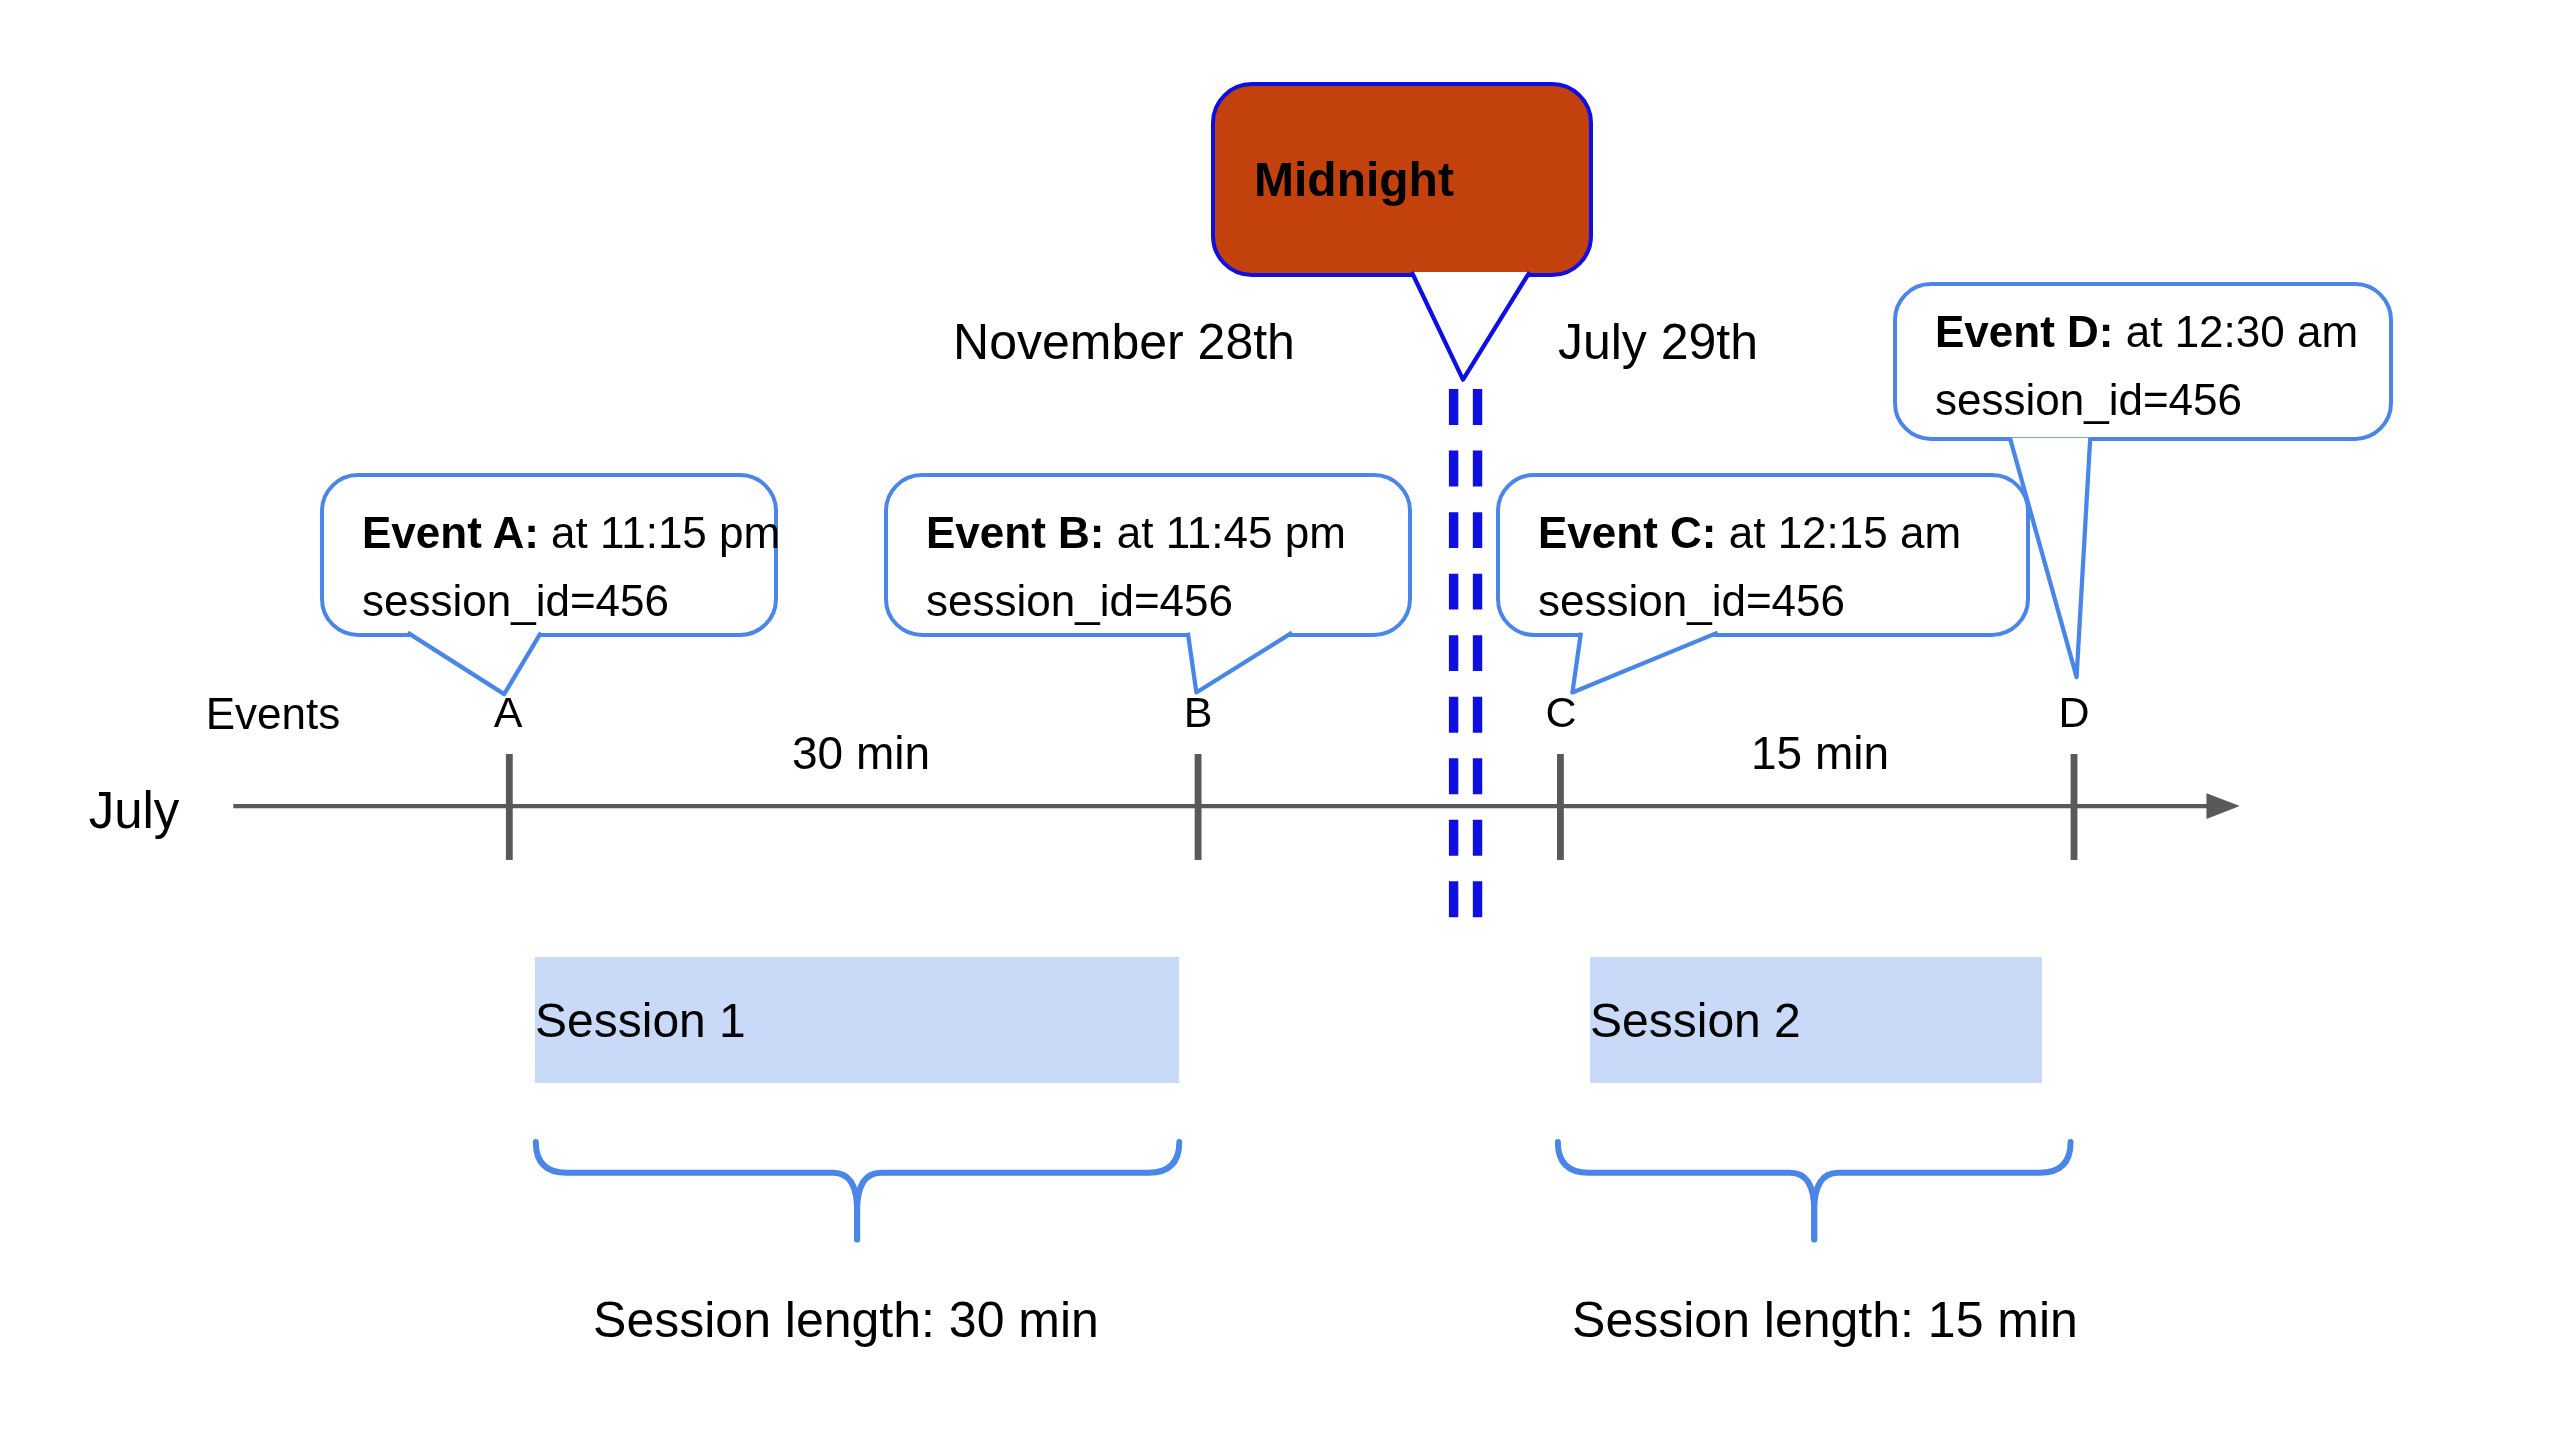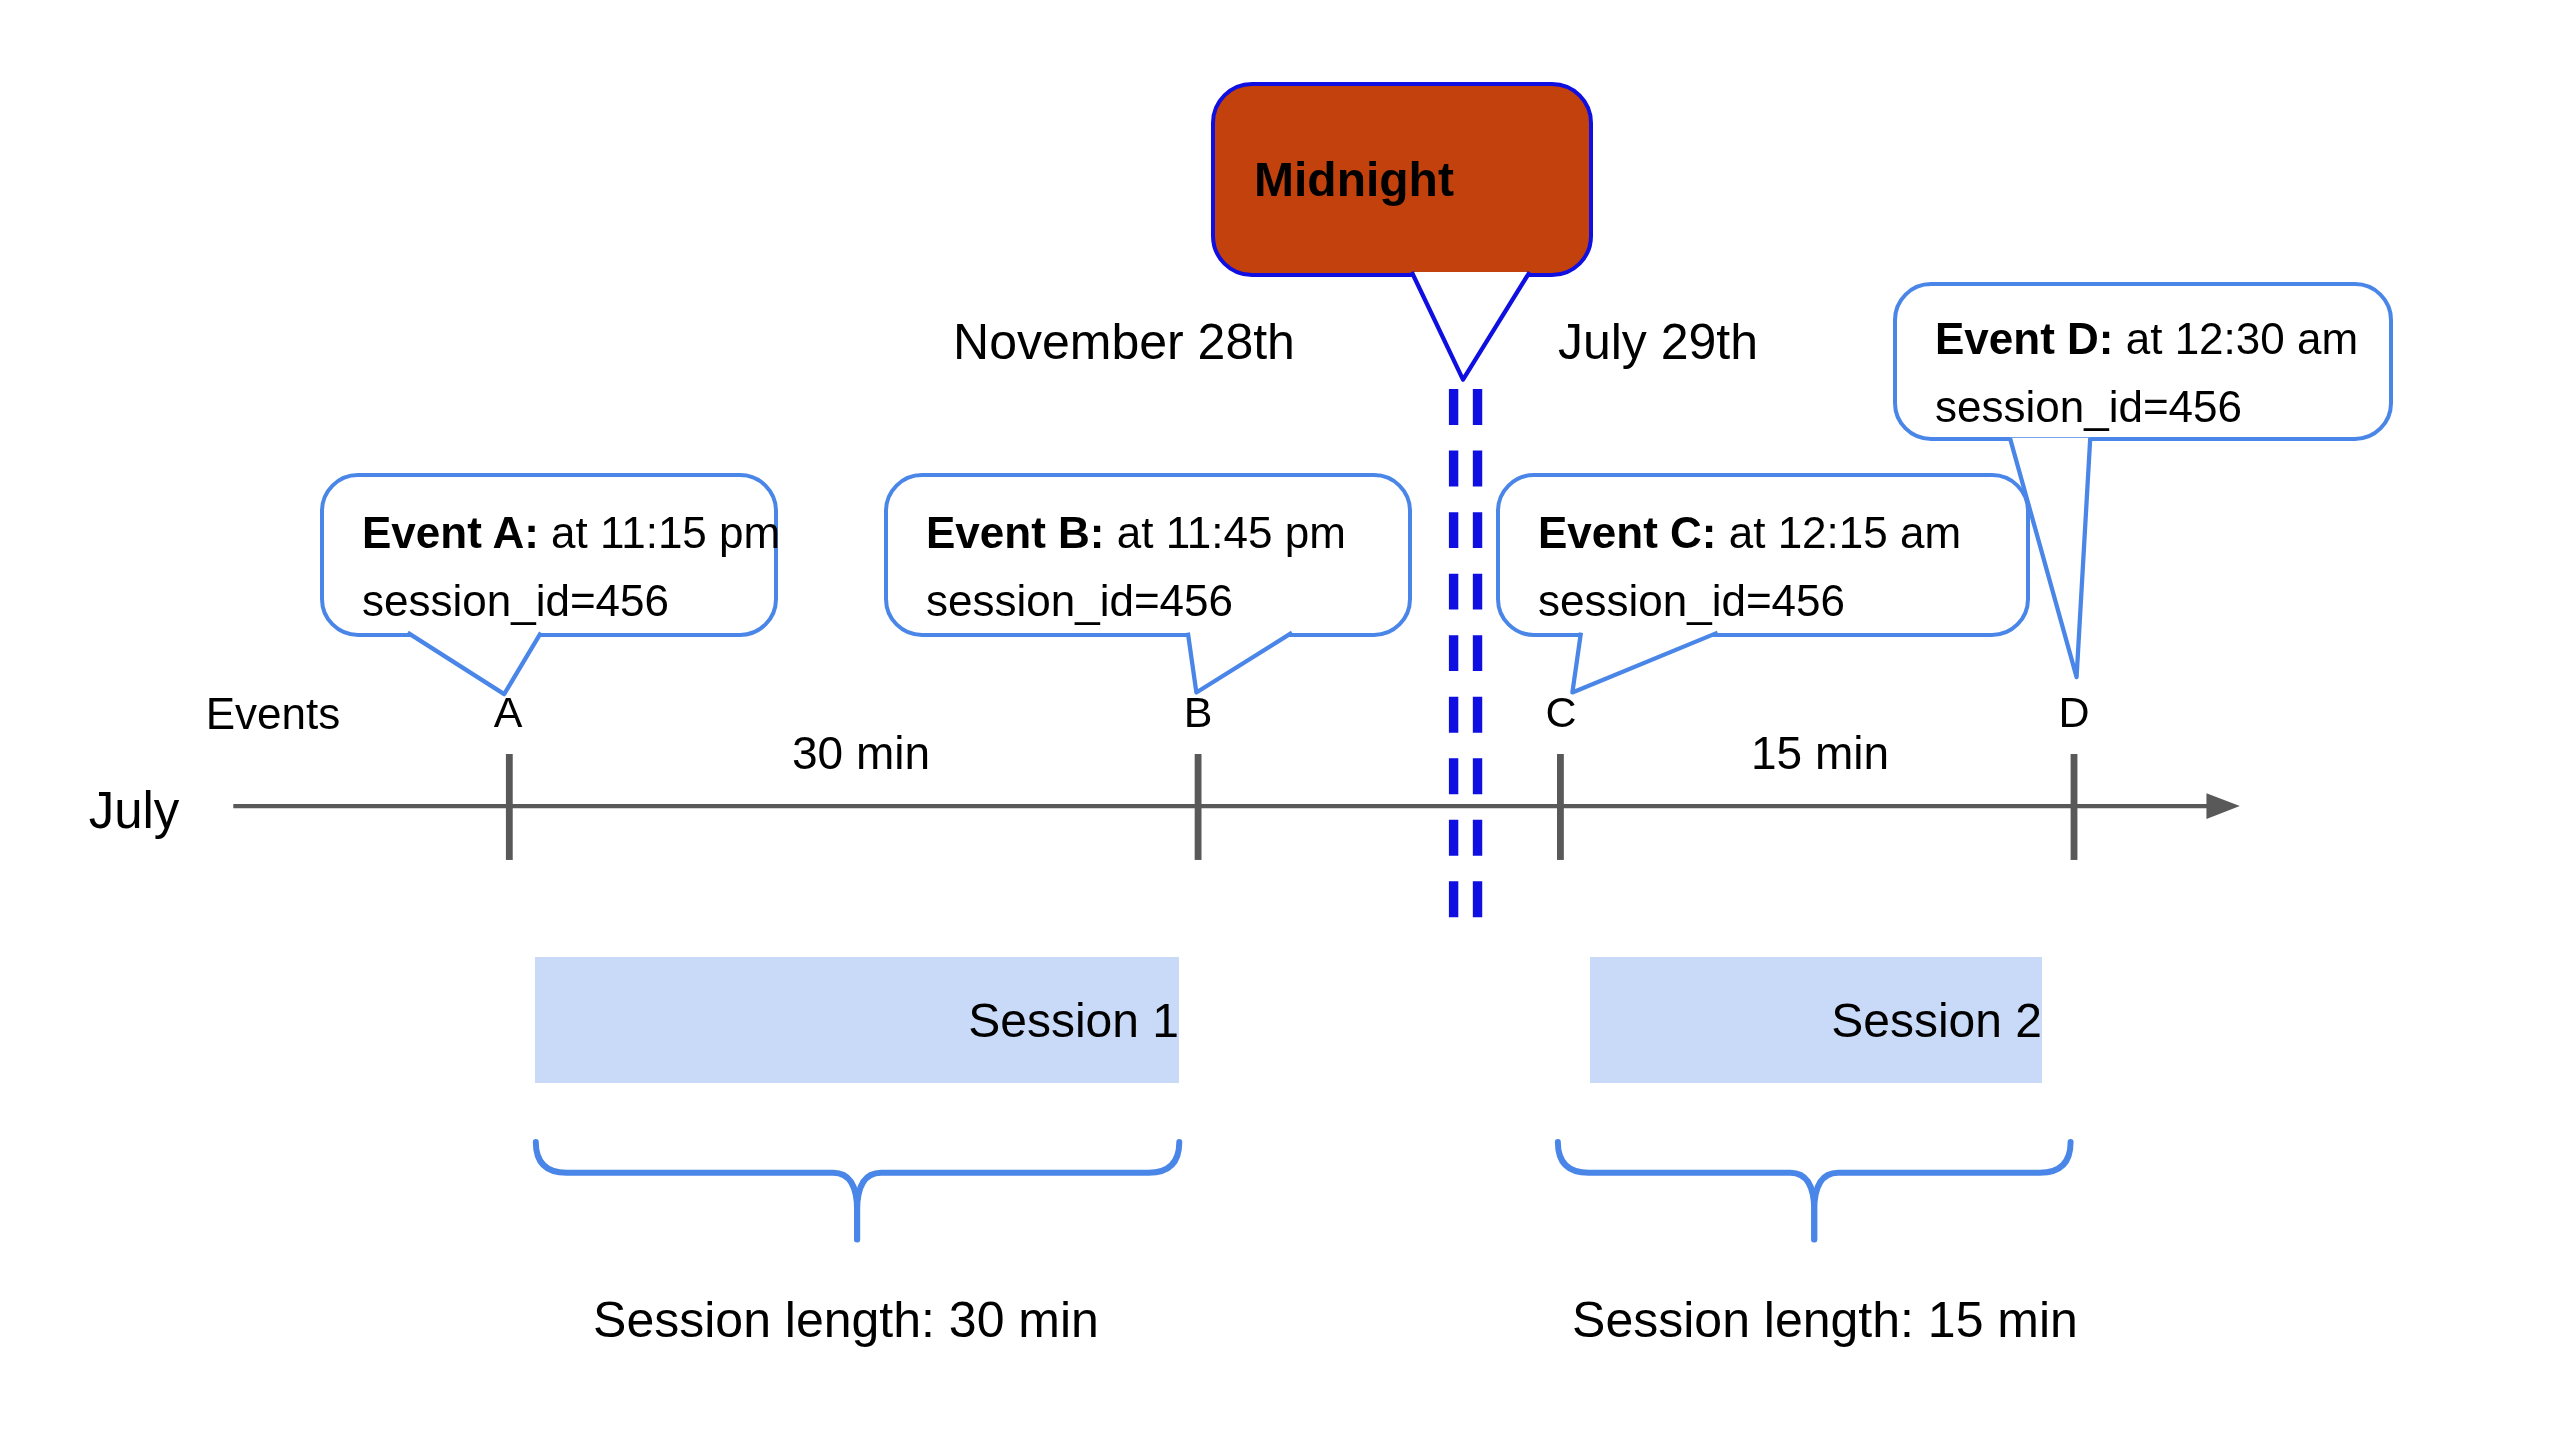--- a/index.html
+++ b/index.html
@@ -17,21 +17,21 @@
   }
   .bubble b{font-weight:bold;}
   .bubble-midnight{
     position:absolute;box-sizing:border-box;background:#c2410c;
     border:4.3px solid #0f0fe1;border-radius:41px;z-index:1;
     display:flex;align-items:center;padding-left:39px;
     font-size:48px;font-weight:bold;white-space:nowrap;
   }
   .session-box{
     position:absolute;background:#c9daf8;z-index:1;
-    display:flex;align-items:center;justify-content:flex-end;
+    display:flex;align-items:center;justify-content:flex-start;
     font-size:48px;color:#000;
   }
   .lbl{position:absolute;z-index:3;}
   .date-lbl{font-size:50px;}
   .letter-lbl{font-size:43px;}
   .interval-lbl{font-size:46px;}
   .axis-name{font-size:44px;}
   .user-name{font-size:51px;}
   .length-lbl{font-size:50px;margin-top:28px;}
   #overlay{position:absolute;left:0;top:0;z-index:2;pointer-events:none;}
@@ -53,21 +53,21 @@
   <div class="bubble" style="left:884px;top:473px;width:528px;height:164px;">
     <div><b>Event B:</b><span> at 11:45 pm</span></div>
     <div>session_id=456</div>
   </div>
 
   <div class="bubble" style="left:1496px;top:473px;width:534px;height:164px;">
     <div><b>Event C:</b><span> at 12:15 am</span></div>
     <div>session_id=456</div>
   </div>
 
-  <div class="bubble" style="left:1893px;top:282px;width:500px;height:159px;padding-top:19px;">
+  <div class="bubble" style="left:1893px;top:282px;width:500px;height:159px;padding-top:12px;">
     <div><b>Event D:</b><span> at 12:30 am</span></div>
     <div>session_id=456</div>
   </div>
 
   <div class="session-box" style="left:535px;top:957px;width:644px;height:126px;">
     <span>Session 1</span>
   </div>
   <div class="session-box" style="left:1558px;top:957px;width:452px;height:126px;margin-left:32px;">
     <span>Session 2</span>
   </div>

